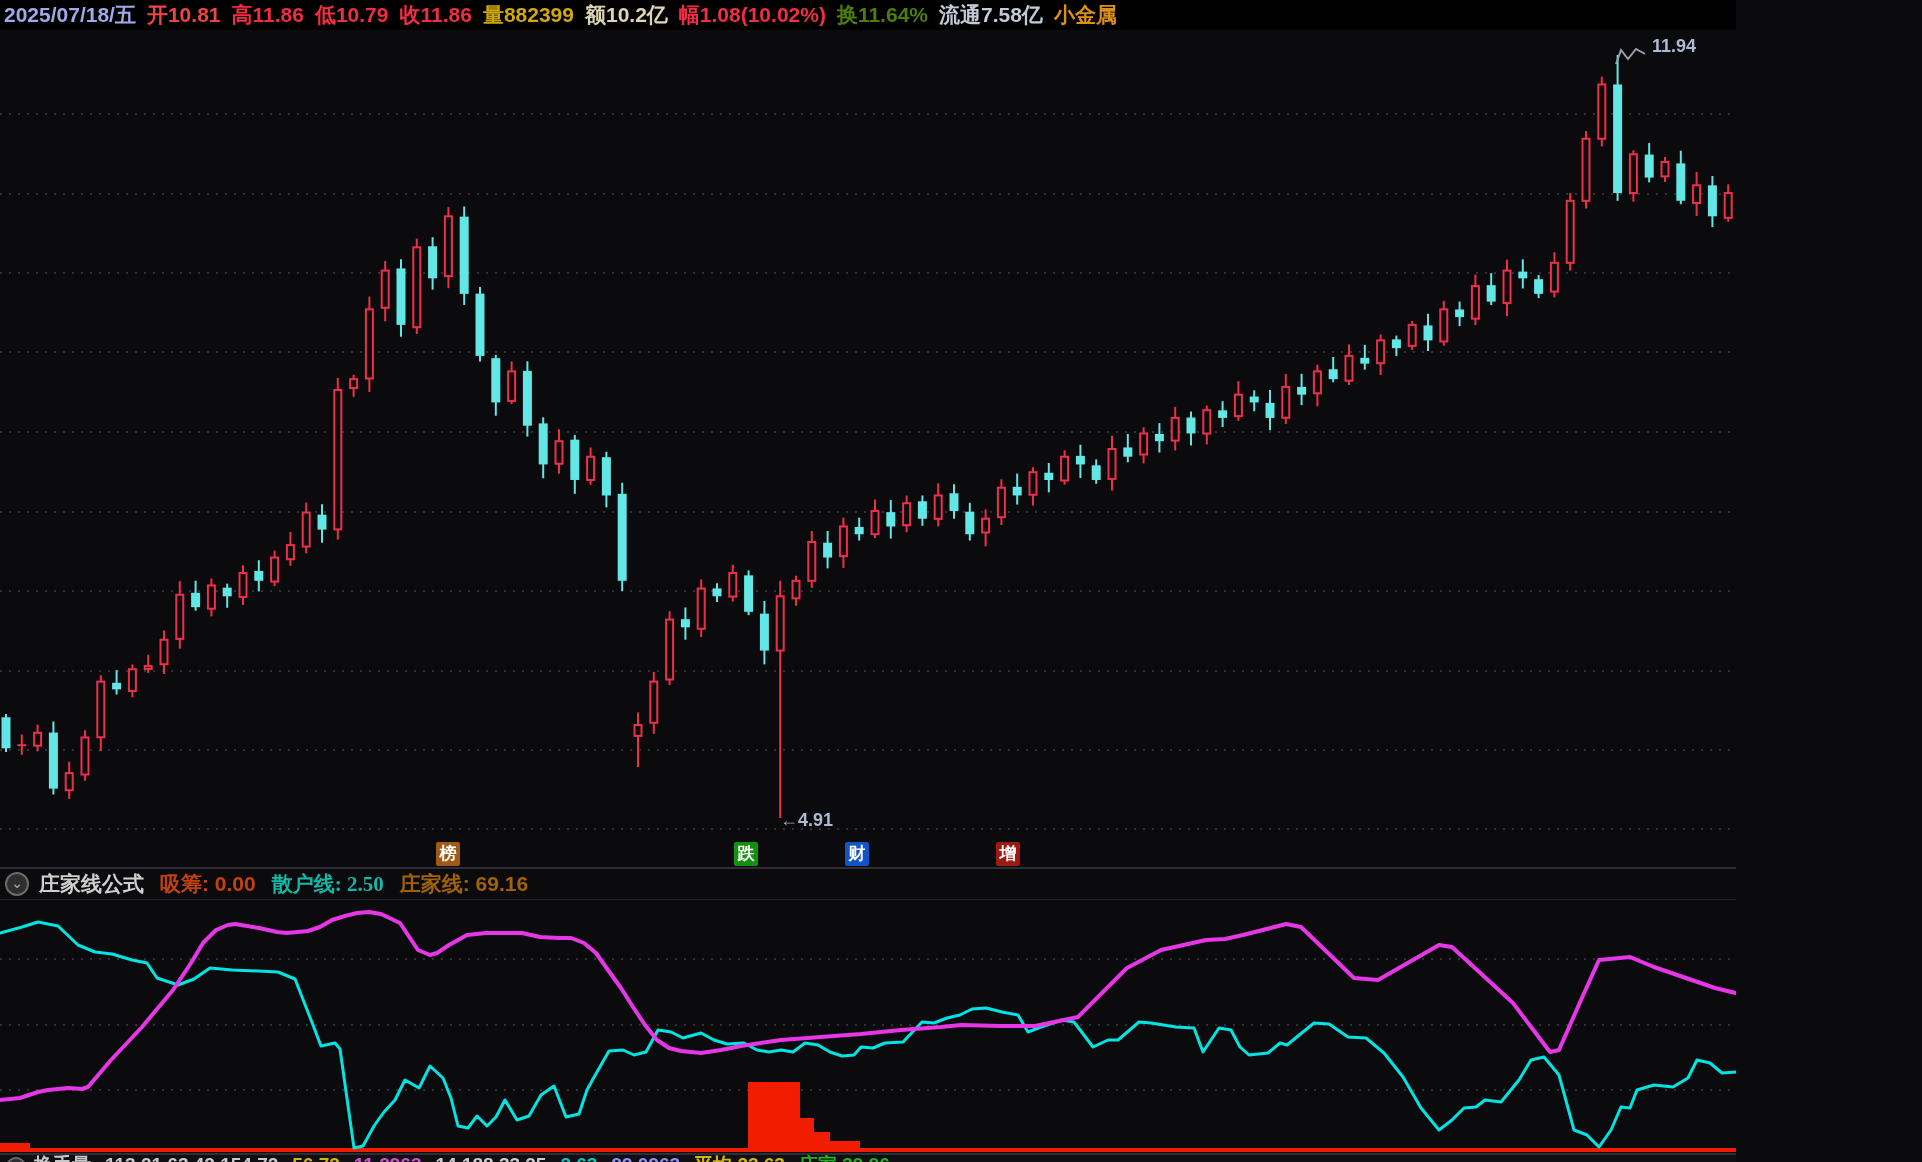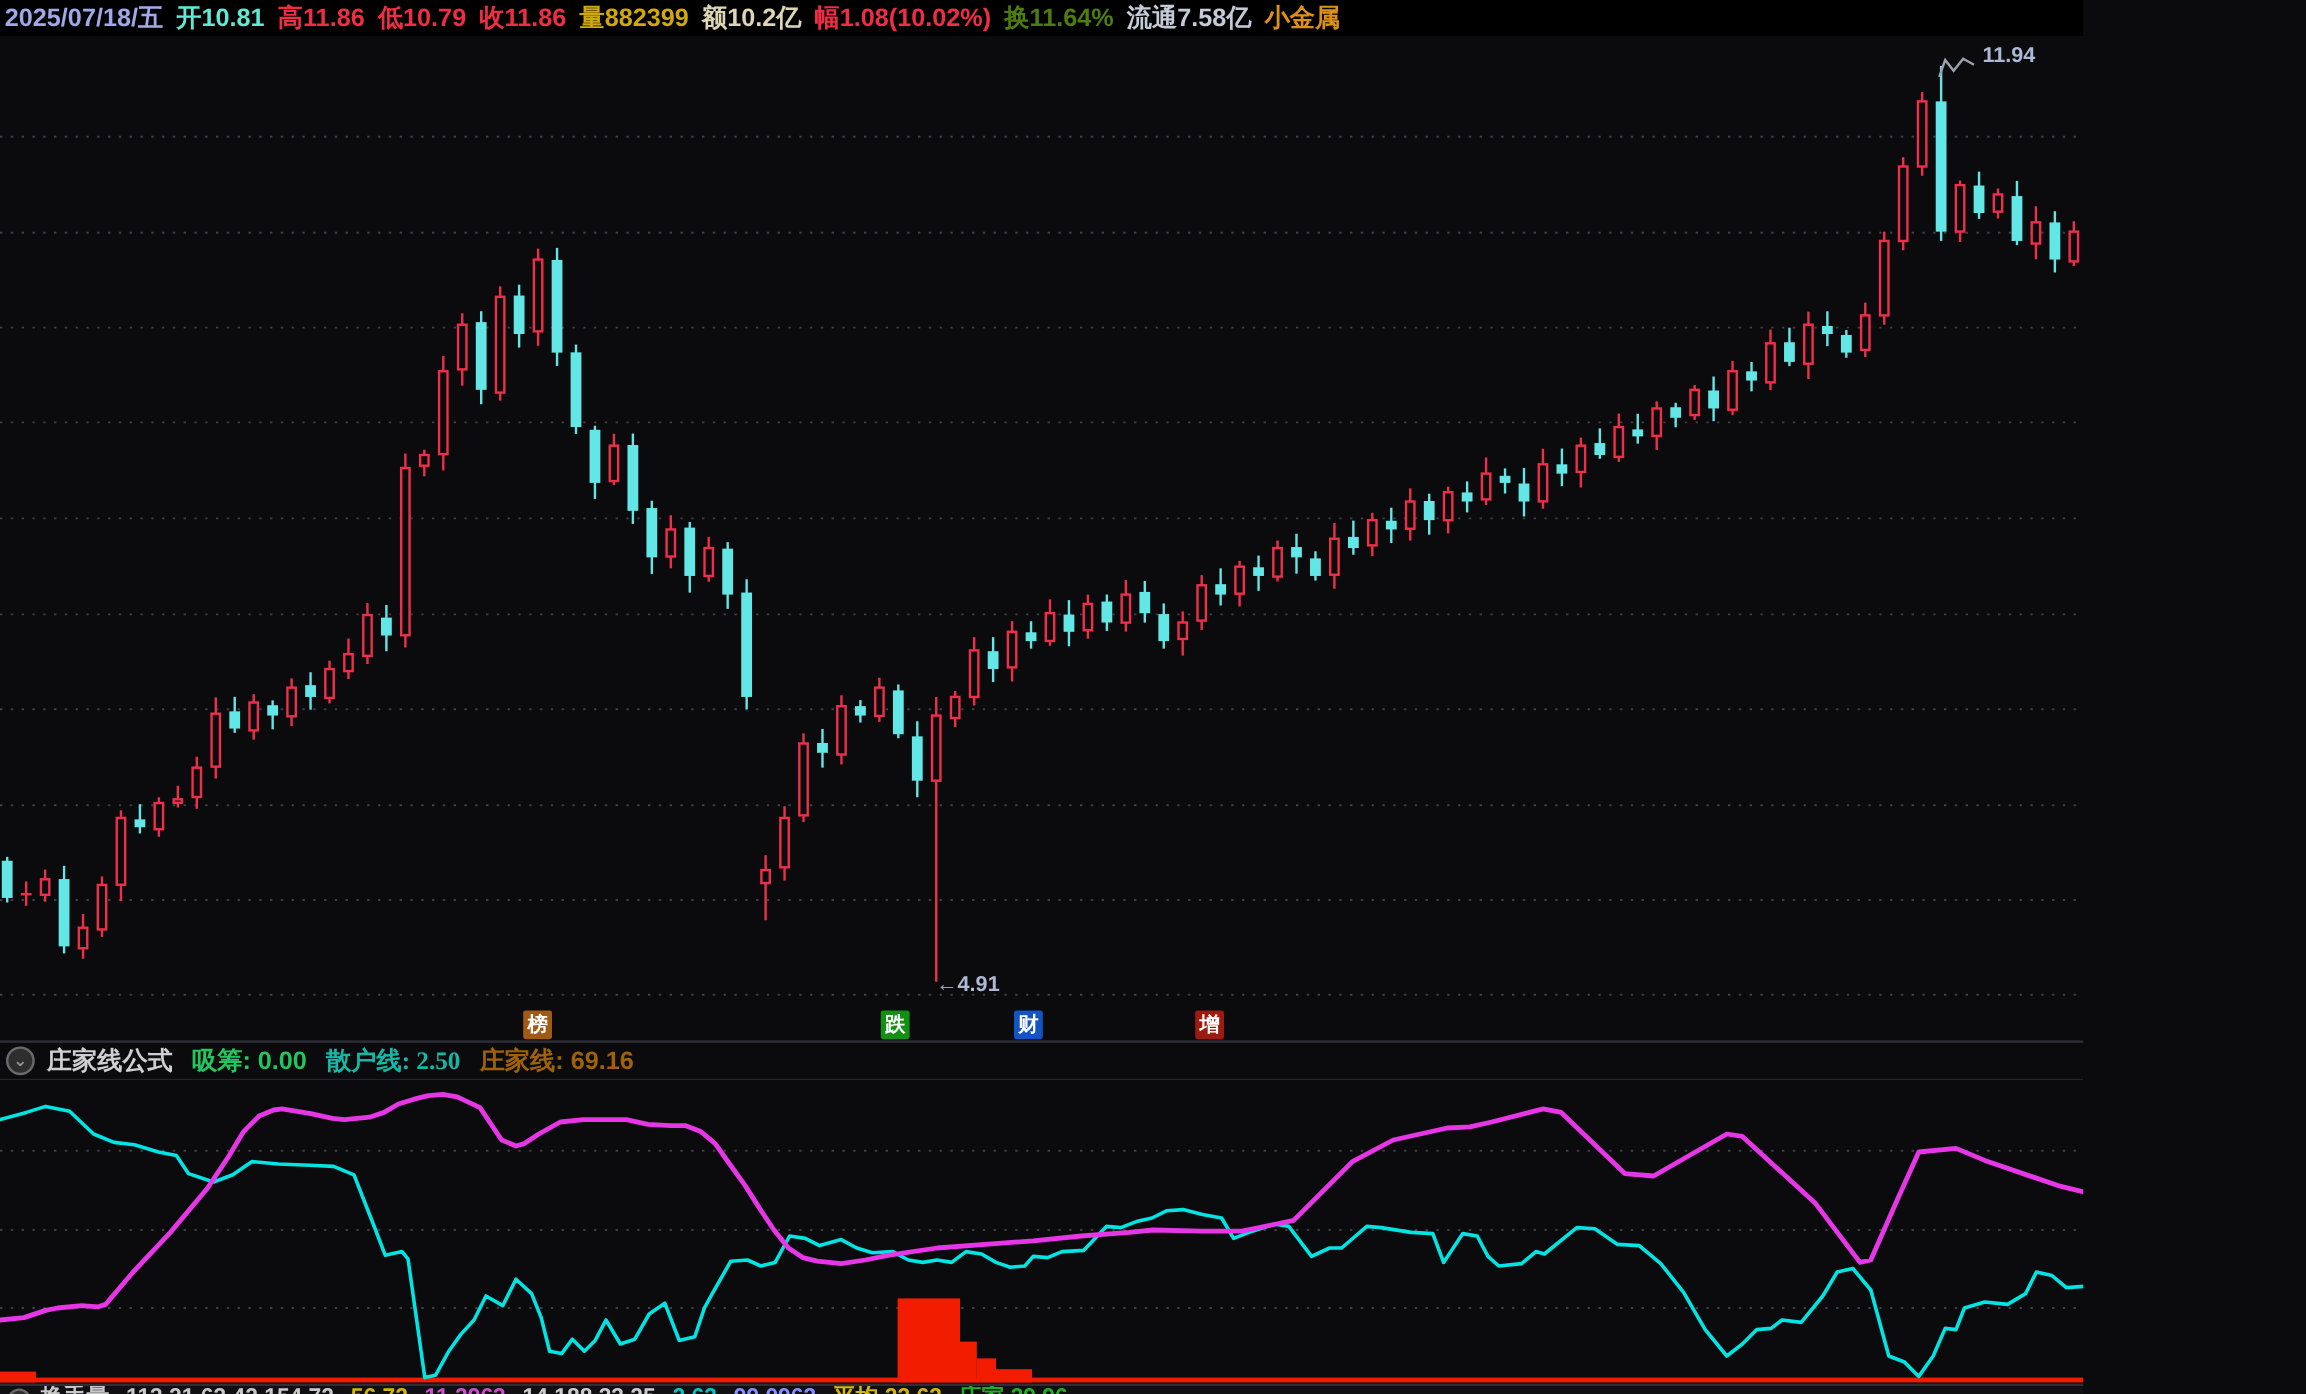--- a/index.html
+++ b/index.html
@@ -308,21 +308,21 @@
         <rect x="800" y="1118" width="14" height="34" fill="#f21d00"></rect>
         <rect x="814" y="1132" width="16" height="20" fill="#f21d00"></rect>
         <rect x="830" y="1141" width="30" height="11" fill="#f21d00"></rect>
         <polyline points="0,933 22,927 38,922 58,926 78,945 95,952 112,954 132,960 147,963 157,978 178,985 194,979 210,968 232,970 258,971 278,972 295,979 313,1025 321,1046 335,1043 340,1049 354,1148 363,1146 374,1126 384,1112 395,1100 405,1080 419,1088 430,1066 443,1078 451,1098 458,1126 468,1128 477,1116 487,1126 496,1117 505,1100 517,1120 529,1116 541,1095 554,1086 566,1117 579,1114 587,1090 593,1079 609,1051 623,1050 634,1055 646,1052 658,1030 671,1032 683,1038 701,1033 714,1040 727,1044 744,1043 757,1050 769,1052 781,1050 793,1052 805,1043 818,1045 830,1052 842,1056 854,1055 861,1047 873,1048 885,1043 903,1042 922,1022 934,1023 947,1018 960,1015 972,1009 986,1008 1002,1012 1018,1015 1028,1032 1041,1027 1062,1020 1074,1022 1093,1047 1108,1040 1118,1040 1139,1022 1151,1023 1176,1027 1194,1028 1203,1052 1219,1028 1231,1030 1240,1047 1249,1055 1268,1053 1280,1043 1287,1045 1314,1023 1329,1024 1348,1037 1366,1038 1384,1053 1403,1077 1421,1108 1439,1130 1452,1120 1464,1108 1476,1107 1485,1100 1501,1102 1519,1080 1531,1060 1544,1057 1559,1075 1574,1130 1587,1135 1599,1147 1611,1130 1621,1107 1630,1108 1637,1090 1654,1085 1673,1087 1688,1078 1697,1060 1710,1063 1722,1073 1737,1072 1750,1063 1762,1065 1771,1060 1783,1083 1795,1085 1814,1068 1832,1045 1845,1047 1854,1055 1860,1075 1869,1113 1876,1142" fill="none" stroke="#00e4e4" stroke-width="3" stroke-linejoin="round" stroke-linecap="round"></polyline>
         <polyline points="0,1100 20,1098 38,1092 48,1090 68,1088 82,1089 88,1087 111,1060 142,1027 173,990 191,963 203,943 216,930 228,925 235,924 259,928 277,932 287,933 308,931 320,927 332,920 345,916 357,913 369,912 381,914 400,923 418,950 430,955 437,953 449,945 467,935 486,933 522,933 540,937 559,938 571,938 584,943 596,953 608,970 621,988 633,1007 645,1025 657,1040 669,1048 681,1051 701,1053 721,1050 741,1046 781,1040 821,1037 861,1034 901,1030 941,1027 961,1025 1001,1026 1035,1026 1078,1017 1127,968 1161,950 1206,940 1225,939 1243,935 1286,924 1301,927 1354,978 1378,980 1439,945 1452,947 1513,1003 1550,1052 1559,1050 1581,1000 1599,960 1630,957 1654,967 1715,988 1752,997 1765,997 1795,985 1820,987 1838,993 1863,992 1893,977 1909,978 1920,968" fill="none" stroke="#e636e6" stroke-width="4" stroke-linejoin="round" stroke-linecap="round"></polyline>
       </svg>
   </div>
 
   <div id="statusbar" class="abs">
       <span style="color: rgb(160, 168, 232);">2025/07/18/五</span>
-      <span style="color: #5eead4;">开10.81</span>
+      <span style="color: #ef4444;">开10.81</span>
       <span style="color: rgb(239, 45, 67);">高11.86</span>
       <span style="color: rgb(239, 45, 67);">低10.79</span>
       <span style="color: rgb(239, 45, 67); text-align: right;">收11.86</span>
       <span style="color: rgb(207, 168, 12);">量882399</span>
       <span style="color: rgb(221, 214, 180);">额10.2亿</span>
       <span style="color: rgb(239, 45, 67);">幅1.08(10.02%)</span>
       <span style="color: #4d7c0f;">换11.64%</span>
       <span style="color: rgb(196, 202, 214); text-align: center;">流通7.58亿</span>
       <span style="color: rgb(220, 144, 24);">小金属</span>
     </div>
@@ -343,21 +343,21 @@
     <span class="arrow">←</span><span>4.91</span>
   </div>
   <div class="abs" id="axis-label" style="left: 1907px; top: 340px;">9</div>
 
   <div class="abs sep" style="top:867px;height:2px;"></div>
   <div class="abs sep" style="top:1153px;height:2px;"></div>
 
   <div id="sub-header" class="abs">
     <div class="circle-icon">⌄</div>
     <span style="color:#cfcfcf">庄家线公式</span>
-    <span id="sub-fields" style="display:contents"><span style="color: #22c55e;">吸筹: 0.00</span><span style="color: #14b8a6; font-family: Liberation Serif, serif;">散户线: 2.50</span><span style="color: #a16207;">庄家线: 69.16</span></span>
+    <span id="sub-fields" style="display:contents"><span style="color: #c2410c;">吸筹: 0.00</span><span style="color: #14b8a6; font-family: Liberation Serif, serif;">散户线: 2.50</span><span style="color: #a16207;">庄家线: 69.16</span></span>
   </div>
 
   <div id="bottom-row" class="abs">
     <div class="circle-icon">⌄</div>
   <span style="color: rgb(200, 200, 200);">换手量</span>
       <span style="color: rgb(200, 200, 200);">113.21 63.42 154.72</span>
       <span style="color: rgb(212, 182, 12);">56.72</span>
       <span style="color: rgb(208, 79, 208);">11.2963</span>
       <span style="color: rgb(204, 204, 204);">14.188 33.25</span>
       <span style="color: rgb(0, 200, 200);">2.63</span>

